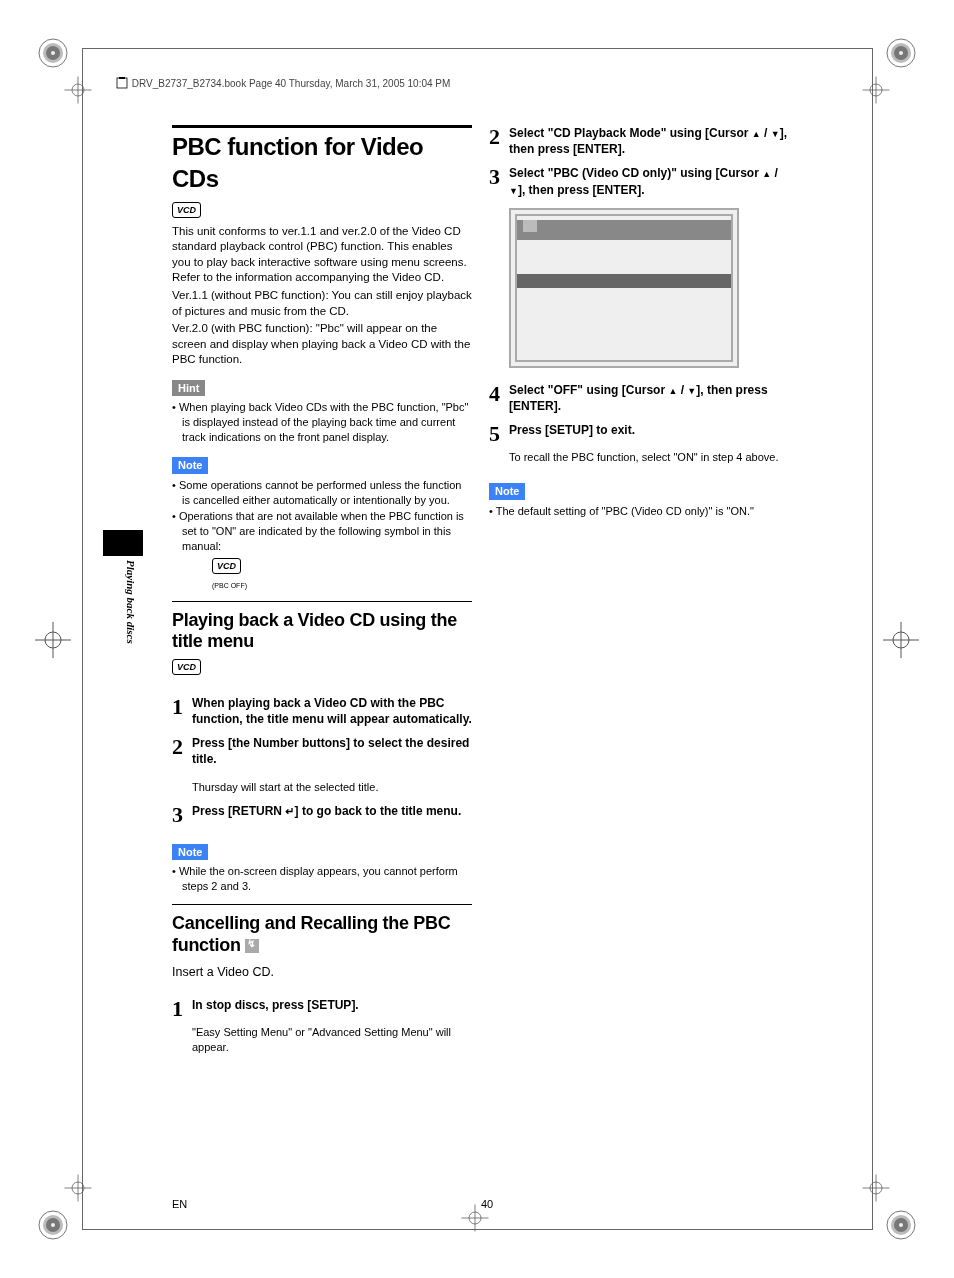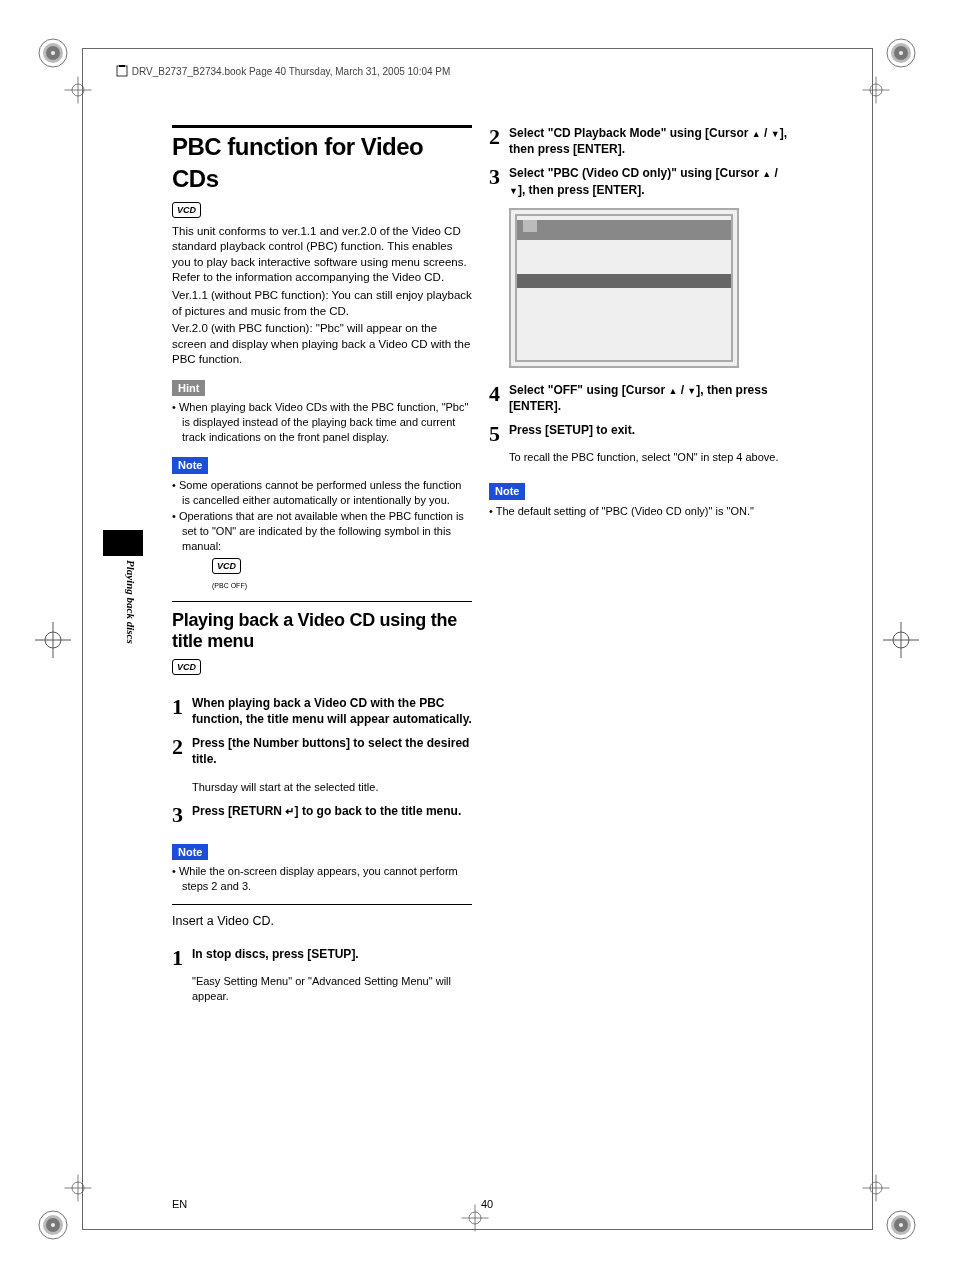--- a/index.html
+++ b/index.html
@@ -17,21 +17,21 @@
     top: 48px;
     left: 82px;
     width: 790px;
     height: 1182px;
     border-top: 1px solid #666;
     border-bottom: 1px solid #666;
   }
   .crop-line-v { position: absolute; top: 48px; width: 1px; height: 1182px; background: #666; }
   .header-line {
     position: absolute;
-    top: 64px;
+    top: 76px;
     left: 115px;
     font-size: 10px;
     color: #444;
   }
   .regmark {
     position: absolute;
     width: 40px;
     height: 40px;
   }
   .regmark svg { width: 100%; height: 100%; }
@@ -78,21 +78,21 @@
   .label-box {
     display: inline-block;
     background: #888;
     color: #fff;
     font-weight: bold;
     font-size: 11px;
     padding: 1px 6px;
     margin-top: 10px;
     margin-bottom: 4px;
   }
-  .label-box.dark { background: #1d4ed8; }
+  .label-box.dark { background: #3b82f6; }
   ul.bullets { list-style: none; padding-left: 0; }
   ul.bullets > li { font-size: 11px; padding-left: 10px; text-indent: -10px; margin-bottom: 2px; }
   ul.bullets > li::before { content: "• "; }
   ol.steps { list-style: none; padding: 0; counter-reset: step; }
   ol.steps > li { display: flex; margin-bottom: 8px; }
   ol.steps > li .num {
     font-family: "Times New Roman", serif;
     font-weight: bold;
     font-size: 22px;
     width: 20px;
@@ -304,20 +304,23 @@
         </div>
       </li>
     </ol>
 
     <div class="label-box dark">Note</div>
     <ul class="bullets">
       <li>While the on-screen display appears, you cannot perform steps 2 and 3.</li>
     </ul>
 
     <div class="thin-rule"></div>
+    <h2 class="sub">
+      <span>Cancelling and Recalling the PBC function </span><span class="wrench-icon"></span>
+    </h2>
     <div class="insert-line">Insert a Video CD.</div>
 
     <ol class="steps">
       <li>
         <span class="num">1</span>
         <div class="step-body">
           <div class="step-title">In stop discs, press [SETUP].</div>
           <div class="step-sub">"Easy Setting Menu" or "Advanced Setting Menu" will appear.</div>
         </div>
       </li>

